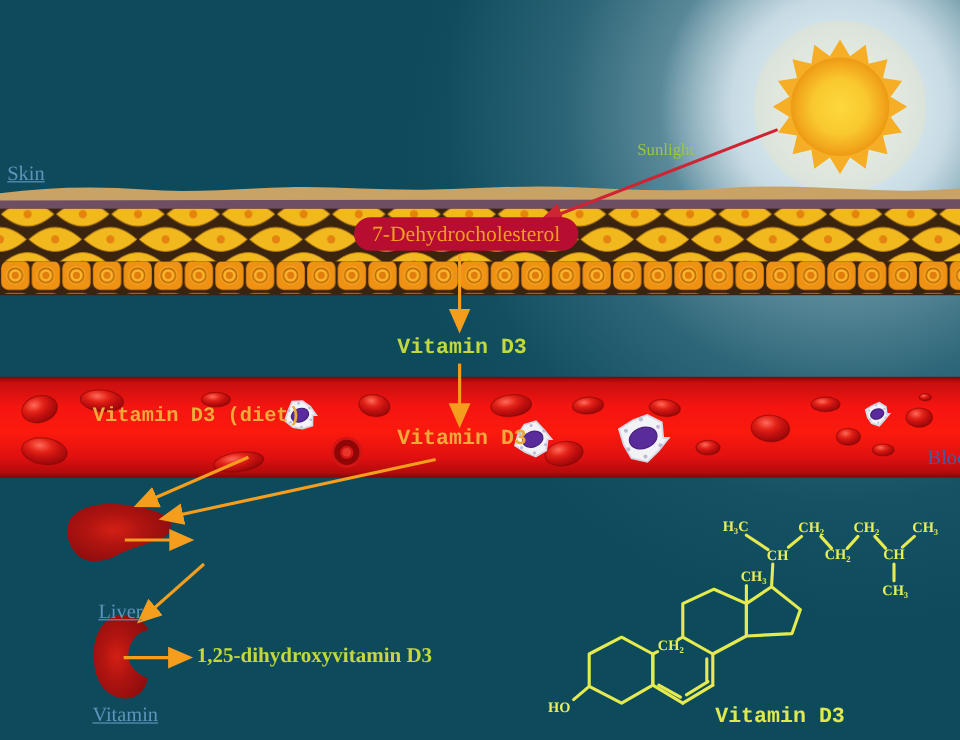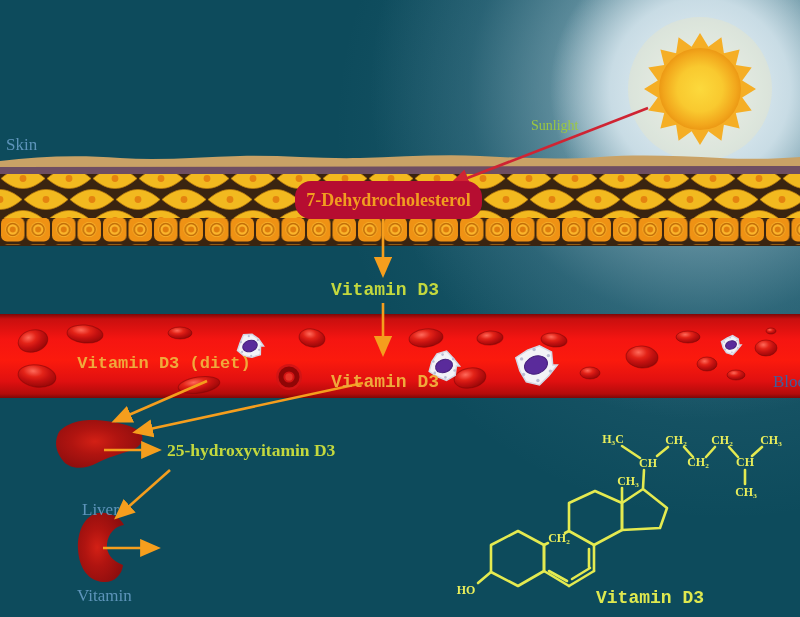--- a/index.html
+++ b/index.html
@@ -10,31 +10,31 @@
   }
   #glow{
     position:absolute;inset:0;pointer-events:none;
     background:
       radial-gradient(circle 150px at 700px 89px, rgba(238,246,250,.95), rgba(214,230,238,.85) 60%, rgba(214,230,238,0) 100%),
       radial-gradient(circle 330px at 700px 89px, rgba(195,216,226,.8), rgba(152,187,201,.5) 45%, rgba(104,152,172,.24) 70%, rgba(104,152,172,0) 100%),
       radial-gradient(circle 520px at 725px 130px, rgba(120,165,185,.28), rgba(120,165,185,0) 75%);
   }
   svg{position:absolute;left:0;top:0;}
   .lbl{position:absolute;white-space:nowrap;line-height:1.05;}
-  .blue{color:var(--label-blue,#5d94ba);font-size:17px;}
+  .blue{color:var(--label-blue,#5d94ba);font-size:17px;text-decoration:underline;}
   .blood-blue{color:var(--blood-label-blue,#3f5f9e);font-size:17px;margin-left:19px;}
   .green{color:var(--label-green,#c3d83e);font-size:18px;font-weight:700;}
-  .orange{color:var(--label-orange,#f0a93b);font-size:17px;font-weight:700;margin-top:16px;}
+  .orange{color:var(--label-orange,#f0a93b);font-size:17px;font-weight:700;}
   .sunlight{color:#9cc83f;font-size:14px;margin-left:44px;}
   .cx{transform:translateX(-50%);font-family:Liberation Mono, monospace;}
   #badge{
-    position:absolute;left:295px;top:181px;width:187px;height:38px;
+    position:absolute;left:295px;top:181px;width:187px;height:28px;
     background:var(--badge-bg,#b60d31);border-radius:16px;
     display:flex;align-items:center;justify-content:center;
-    color:var(--badge-text,#f19d20);font-size:18px;font-weight:700;
+    color:var(--badge-text,#f19d20);font-size:18px;font-weight:400;
   }
   .atom{
     position:absolute;transform:translate(-50%,-50%);
     color:#e9ee5b;font-size:12px;font-weight:700;white-space:nowrap;text-align:right;
   }
   #struct-caption{color:#dfe84f;font-size:18px;font-weight:700;}
   .bond{stroke:var(--structure-yellow,#e4ea50);stroke-width:2.6;fill:none;stroke-linecap:round;stroke-linejoin:round;}
   .arrow{stroke:var(--accent-orange,#f59e1d);stroke-width:2.6;fill:none;}
   .arrow-red{stroke:var(--arrow-red,#cf2433);stroke-width:2.6;fill:none;}
   #m-or path{fill:var(--accent-orange,#f59e1d);}
@@ -234,21 +234,21 @@
   </svg>
 
   <span class="lbl blue" style="left:6px;top:136px;">Skin</span>
   <span class="lbl sunlight" style="left:487px;top:119px;">Sunlight</span>
   <div id="badge">
     <span>7-Dehydrocholesterol</span>
   </div>
   <span class="lbl green cx" style="left:385px;top:281px;">Vitamin D3</span>
   <span class="lbl orange cx" style="left:385px;top:357px;font-size:18px;">Vitamin D3</span>
   <span class="lbl orange cx" style="left:164px;top:339px;">Vitamin D3 (diet)</span>
-  <span class="lbl green" style="left:167px;top:441px;font-size:17.5px;">25-hydroxyvitamin D3</span>
+  <span class="lbl green" style="left:164px;top:537px;font-size:17.5px;">1,25-dihydroxyvitamin D3</span>
   <span class="lbl blue" style="left:82px;top:469px;margin-top:32px;">Liver</span>
   <span class="lbl blue" style="left:77px;top:587px;">Vitamin</span>
   <span class="lbl blood-blue" style="left:754px;top:373px;">Blood</span>
   <span id="struct-caption" class="lbl cx" style="left:650px;top:589px;">Vitamin D3</span>
   <div id="atom-labels">
       <span class="atom" style="left: 613px; top: 439px;">H₃C</span>
       <span class="atom" style="left: 676px; top: 440px;">CH₂</span>
       <span class="atom" style="left: 722px; top: 440px;">CH₂</span>
       <span class="atom" style="left: 771px; top: 440px;">CH₃</span>
       <span class="atom" style="left: 648px; top: 463px;">CH</span>

